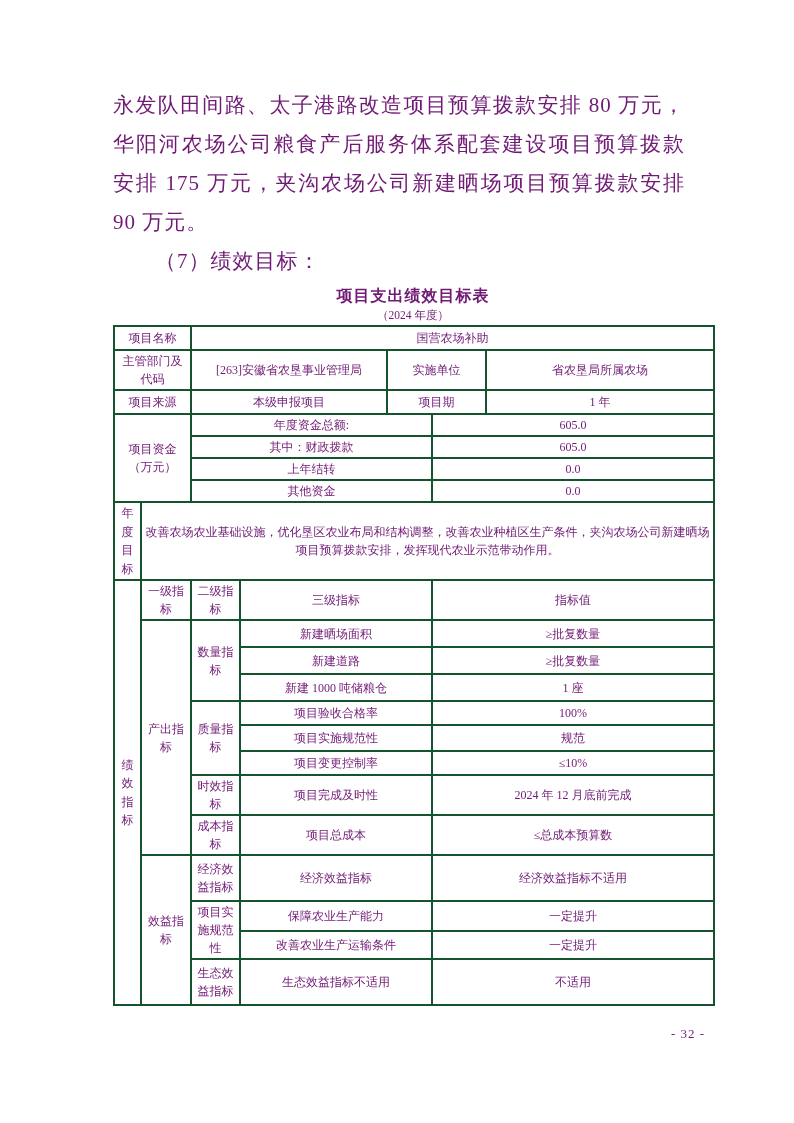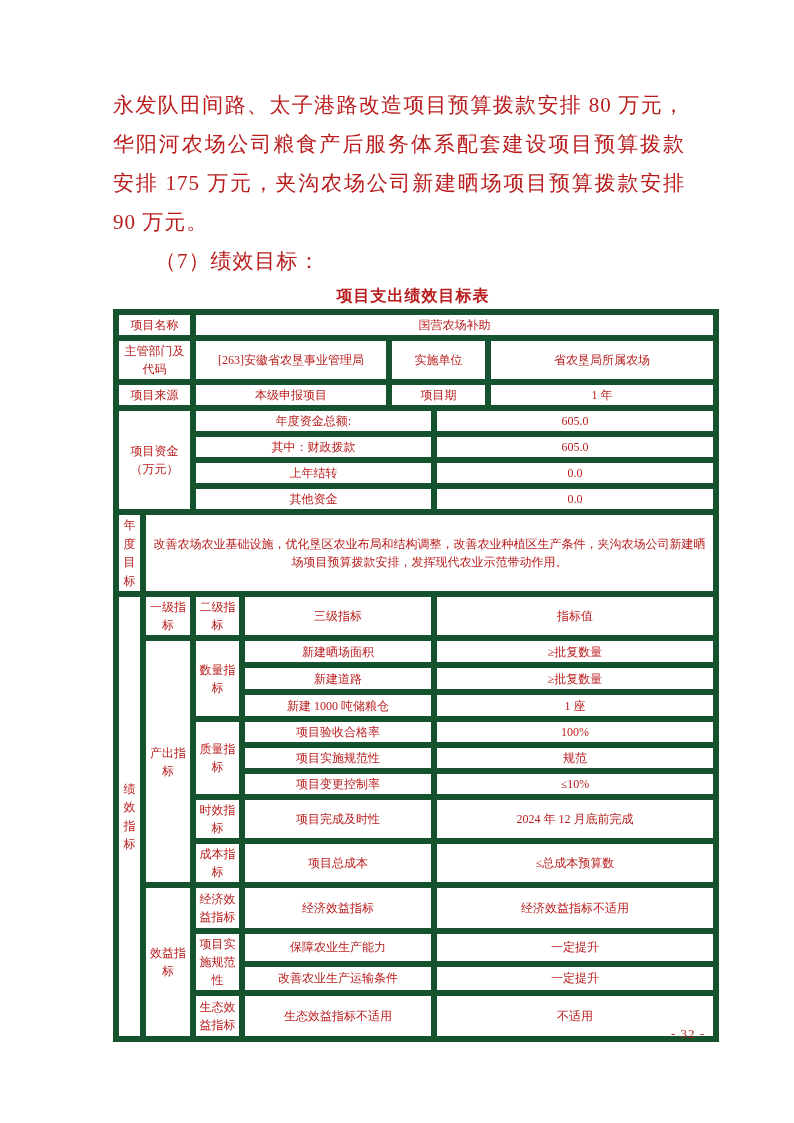--- a/index.html
+++ b/index.html
@@ -2,21 +2,21 @@
 <html><head>
 <meta charset="utf-8">
 <style>
   * { margin:0; padding:0; box-sizing:border-box; }
   html,body { background:#e8e8e8; }
   .page {
     position:relative;
     width:794px; height:1123px;
     background:#ffffff;
     font-family:"Liberation Serif","DejaVu Serif",serif;
-    color:#b91c1c;
+    color:#701a75;
     overflow:hidden;
     margin:0 auto;
     padding-left:40px;
   }
   .content { position:absolute; left:113px; top:86px; width:600px; }
   .body-text { width:572px; }
   .para-line {
     font-size:21px; line-height:39px; letter-spacing:1px;
     text-align:justify; text-align-last:justify;
     white-space:nowrap;
@@ -29,21 +29,21 @@
   .tbl-title {
     font-size:16px; font-weight:bold; text-align:center;
     letter-spacing:1px; margin-top:3px; line-height:24px;
   }
   .tbl-subtitle { font-size:11.5px; text-align:center; line-height:15px; margin-bottom:2px; }
   table.perf {
     border-collapse:collapse; table-layout:fixed;
     width:600px; margin-top:1px;
   }
   table.perf td {
-    border:6px solid #14532d;
+    border:2px solid #14532d;
     font-size:12px; text-align:center; vertical-align:middle;
     padding:1px 3px; line-height:1.5; overflow:hidden;
   }
   td.indent1 { text-align:left; padding-left:10px;margin-left:24px; }
   td.indent2 { text-align:left; padding-left:27px; }
   .vlabel { display:inline-block; width:13px; word-break:break-all; line-height:1.55; text-align:center; }
   td.goal-text { text-align:left; padding:4px 9px; line-height:1.6; }
   .page-number {
     position:absolute; left:638px; top:1026px; width:100px;
     font-size:13px; text-align:center; letter-spacing:1px;
@@ -58,20 +58,21 @@
     <div class="body-text">
       <div class="para-line">永发队田间路、太子港路改造项目预算拨款安排 80 万元，</div>
       <div class="para-line">华阳河农场公司粮食产后服务体系配套建设项目预算拨款</div>
       <div class="para-line">安排 175 万元，夹沟农场公司新建晒场项目预算拨款安排</div>
       <div class="para-line last">90 万元。</div>
     </div>
 
     <div class="section-heading">（7）绩效目标：</div>
 
     <div class="tbl-title">项目支出绩效目标表</div>
+    <div class="tbl-subtitle">（2024 年度）</div>
 
     <table class="perf">
       <colgroup>
         <col style="width:27px">
           <col style="width:50px">
           <col style="width:49px">
         <col style="width:147px">
           <col style="width:45px">
           <col style="width:54px">
         <col style="width:228px">

